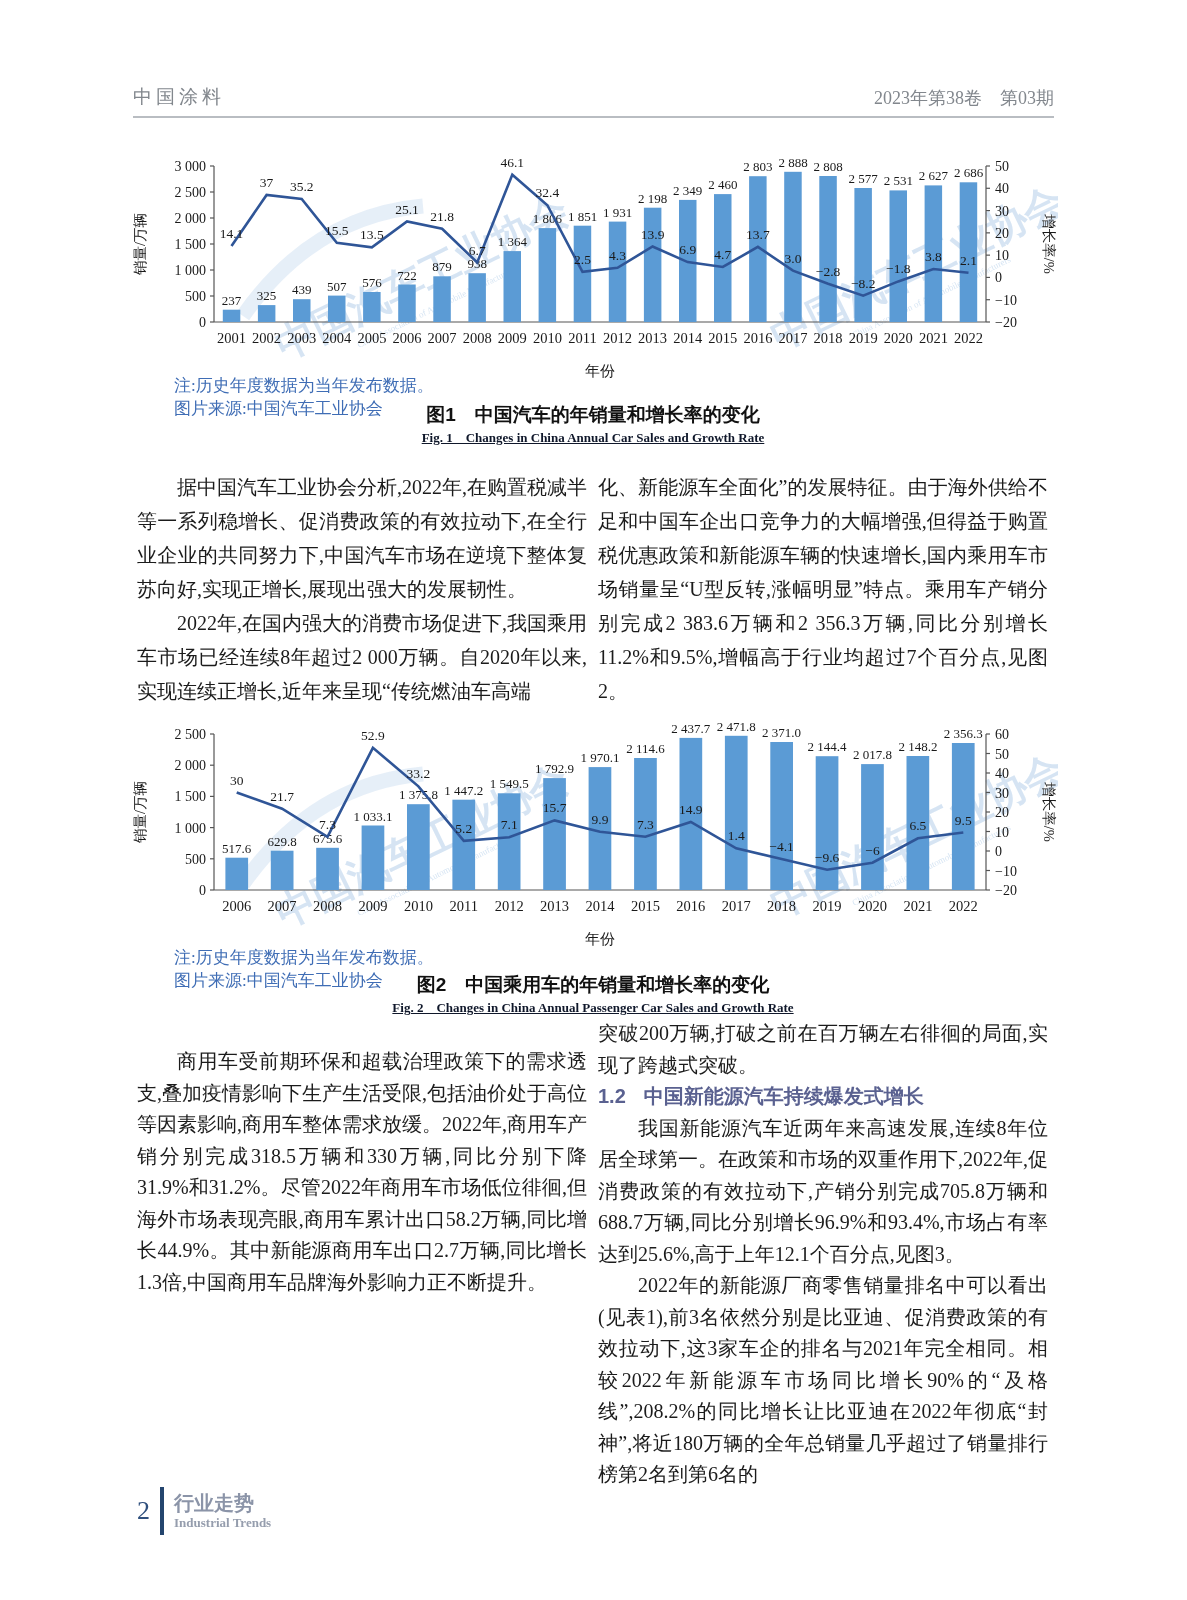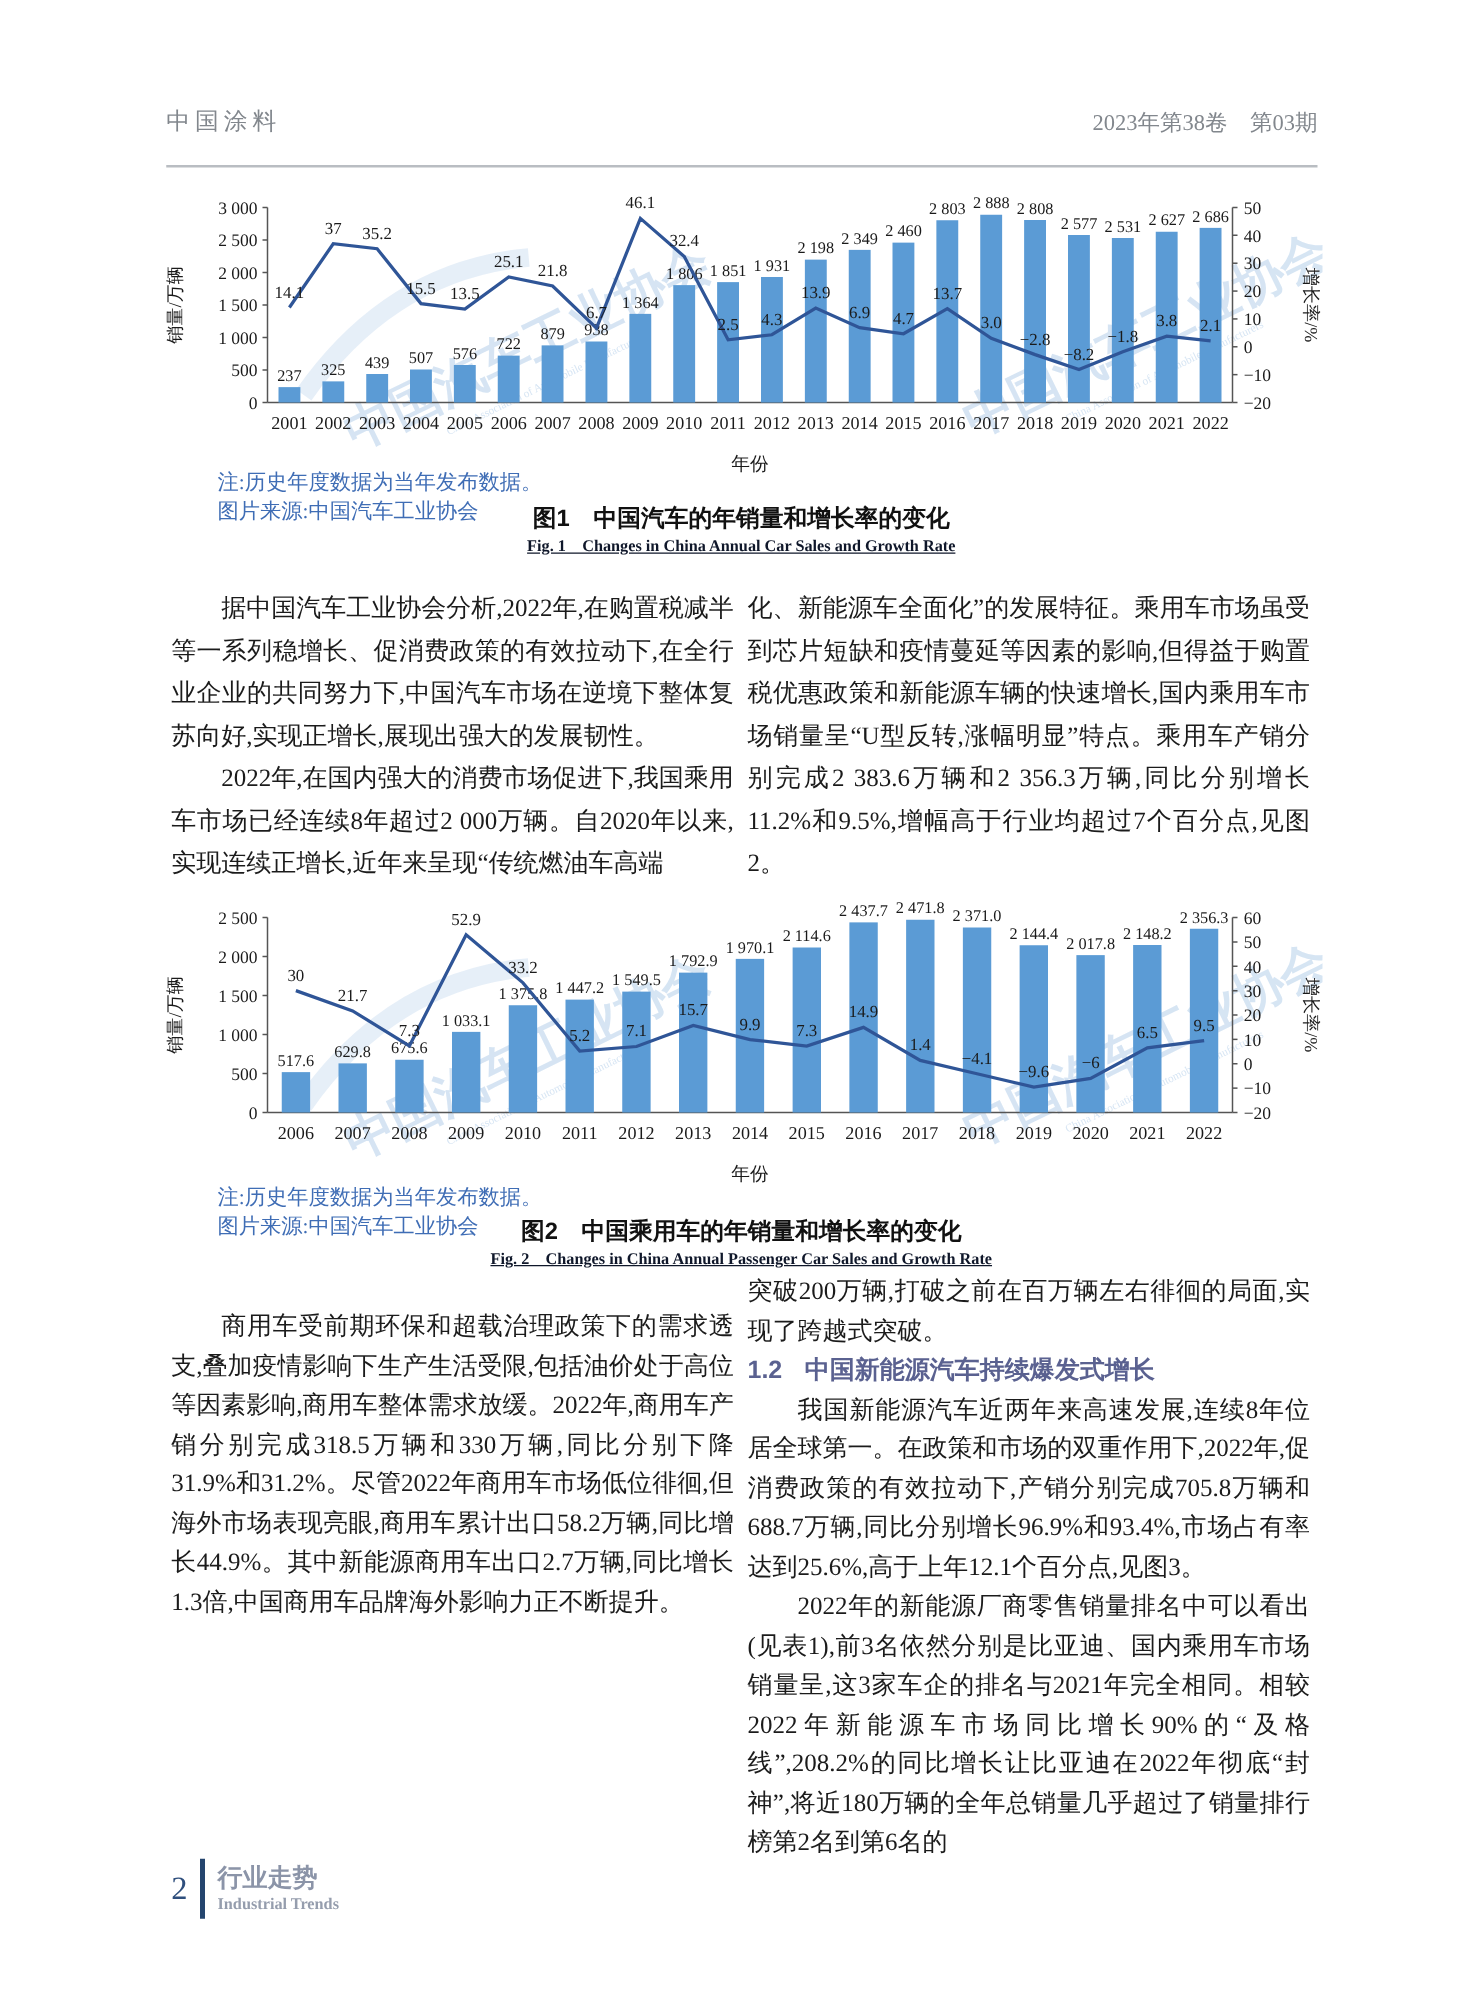--- a/index.html
+++ b/index.html
@@ -1,21 +1,21 @@
 <!DOCTYPE html>
 <html><head>
 <meta charset="utf-8">
 <style>
   html,body{margin:0;padding:0;}
   body{width:1187px;height:1600px;background:#ffffff;position:relative;overflow:hidden;
        font-family:"Liberation Serif","DejaVu Serif",serif;color:#1c1c1c;}
   .abs{position:absolute;}
   
   .pagehead{left:133px;top:76px;width:921px;height:34px;display:flex;justify-content:space-between;
-            align-items:flex-end;border-bottom:2px solid #b9bdc2;padding-bottom:22px;}
+            align-items:flex-end;border-bottom:2px solid #b9bdc2;padding-bottom:6px;}
   .pagehead .jn{font-size:19px;color:#82878d;letter-spacing:4px;}
   .pagehead .iss{font-size:18px;color:#82878d;}
   
   .chart{width:930px;height:240px;}
   .fignote{left:128px;width:930px;display:flex;justify-content:space-between;
            padding:0 52px 0 46px;box-sizing:border-box;color:#3f6db5;font-size:17px;flex-direction:column;}
   .figcap{left:128px;width:930px;text-align:center;}
   .capzh{font-family:"Liberation Sans","DejaVu Sans",sans-serif;font-weight:bold;font-size:19px;color:#111;}
   .capen{font-weight:bold;font-size:13px;color:#0f172a;text-decoration:underline;}
   
@@ -189,21 +189,21 @@
 </div>
 <div class="abs figcap" style="top:428px;">
   <span class="capen">Fig. 1　Changes in China Annual Car Sales and Growth Rate</span>
 </div>
 
 <div class="abs col cu" style="left:137px;top:470px;">
   <p class="ind">据中国汽车工业协会分析,2022年,在购置税减半等一系列稳增长、促消费政策的有效拉动下,在全行业企业的共同努力下,中国汽车市场在逆境下整体复苏向好,实现正增长,展现出强大的发展韧性。</p>
   <p class="ind">2022年,在国内强大的消费市场促进下,我国乘用车市场已经连续8年超过2 000万辆。自2020年以来,实现连续正增长,近年来呈现“传统燃油车高端</p>
 </div>
 <div class="abs col cu" style="left:598px;top:470px;">
-  <p>化、新能源车全面化”的发展特征。乘用车市场虽受到芯片短缺和疫情蔓延等因素的影响,但得益于购置税优惠政策和新能源车辆的快速增长,国内乘用车市场销量呈“U型反转,涨幅明显”特点。乘用车产销分别完成2 383.6万辆和2 356.3万辆,同比分别增长11.2%和9.5%,增幅高于行业均超过7个百分点,见图2。</p>
+  <p>化、新能源车全面化”的发展特征。由于海外供给不足和中国车企出口竞争力的大幅增强,但得益于购置税优惠政策和新能源车辆的快速增长,国内乘用车市场销量呈“U型反转,涨幅明显”特点。乘用车产销分别完成2 383.6万辆和2 356.3万辆,同比分别增长11.2%和9.5%,增幅高于行业均超过7个百分点,见图2。</p>
 </div>
 
 <div class="abs chart" style="left:128px;top:708px;"><svg xmlns="http://www.w3.org/2000/svg" width="930" height="240" viewBox="0 0 930 240" font-family="Liberation Serif,DejaVu Serif,serif" fill="#1a1a1a">
       <g transform="translate(300,150) rotate(-26)" fill="#aecbe8" opacity="0.5" text-anchor="middle">
         <text font-size="40" font-weight="bold">中国汽车工业协会</text>
         <text y="22" font-size="9">China Association of Automobile Manufacturers</text>
       </g>
       <g transform="translate(795,140) rotate(-26)" fill="#aecbe8" opacity="0.5" text-anchor="middle">
         <text font-size="40" font-weight="bold">中国汽车工业协会</text>
         <text y="22" font-size="9">China Association of Automobile Manufacturers</text>
@@ -329,21 +329,21 @@
   <span class="capen">Fig. 2　Changes in China Annual Passenger Car Sales and Growth Rate</span>
 </div>
 
 <div class="abs col cl" style="left:137px;top:1046px;">
   <p class="ind">商用车受前期环保和超载治理政策下的需求透支,叠加疫情影响下生产生活受限,包括油价处于高位等因素影响,商用车整体需求放缓。2022年,商用车产销分别完成318.5万辆和330万辆,同比分别下降31.9%和31.2%。尽管2022年商用车市场低位徘徊,但海外市场表现亮眼,商用车累计出口58.2万辆,同比增长44.9%。其中新能源商用车出口2.7万辆,同比增长1.3倍,中国商用车品牌海外影响力正不断提升。</p>
 </div>
 <div class="abs col cl" style="left:598px;top:1018px;">
   <p>突破200万辆,打破之前在百万辆左右徘徊的局面,实现了跨越式突破。</p>
   <p class="sechead"><span class="shn">1.2</span><span>中国新能源汽车持续爆发式增长</span></p>
   <p class="ind">我国新能源汽车近两年来高速发展,连续8年位居全球第一。在政策和市场的双重作用下,2022年,促消费政策的有效拉动下,产销分别完成705.8万辆和688.7万辆,同比分别增长96.9%和93.4%,市场占有率达到25.6%,高于上年12.1个百分点,见图3。</p>
-  <p class="ind">2022年的新能源厂商零售销量排名中可以看出(见表1),前3名依然分别是比亚迪、国内乘用车市场销量呈,这3家车企的排名与2021年完全相同。相较2022年新能源车市场同比增长90%的“及格线”,208.2%的同比增长让比亚迪在2022年彻底“封神”,将近180万辆的全年总销量几乎超过了销量排行榜第2名到第6名的</p>
+  <p class="ind">2022年的新能源厂商零售销量排名中可以看出(见表1),前3名依然分别是比亚迪、促消费政策的有效拉动下,这3家车企的排名与2021年完全相同。相较2022年新能源车市场同比增长90%的“及格线”,208.2%的同比增长让比亚迪在2022年彻底“封神”,将近180万辆的全年总销量几乎超过了销量排行榜第2名到第6名的</p>
 </div>
 
 <div class="abs pagefoot">
   <span class="pfnum">2</span>
   <span class="pfbar"></span>
   <span>
     <div class="pfzh">行业走势</div>
     <div class="pfen">Industrial Trends</div>
   </span>
 </div>

